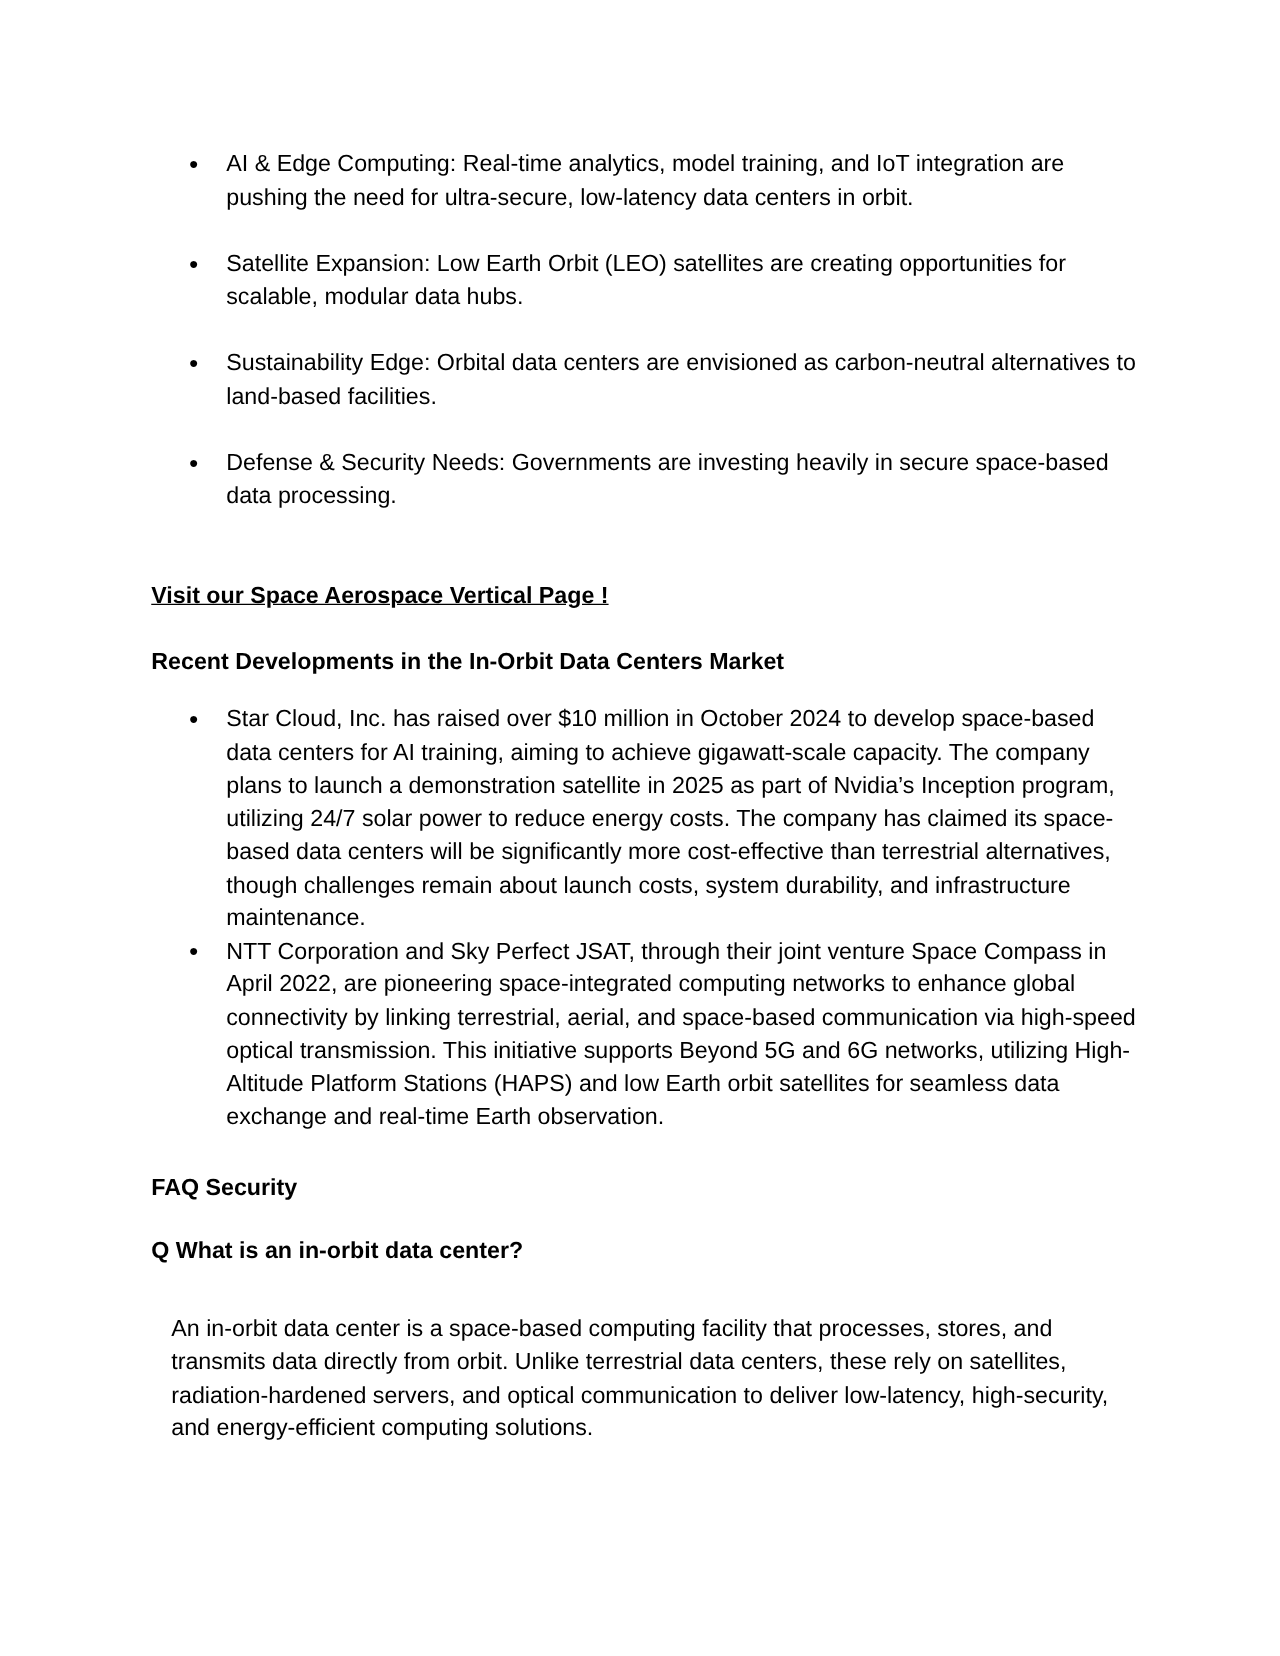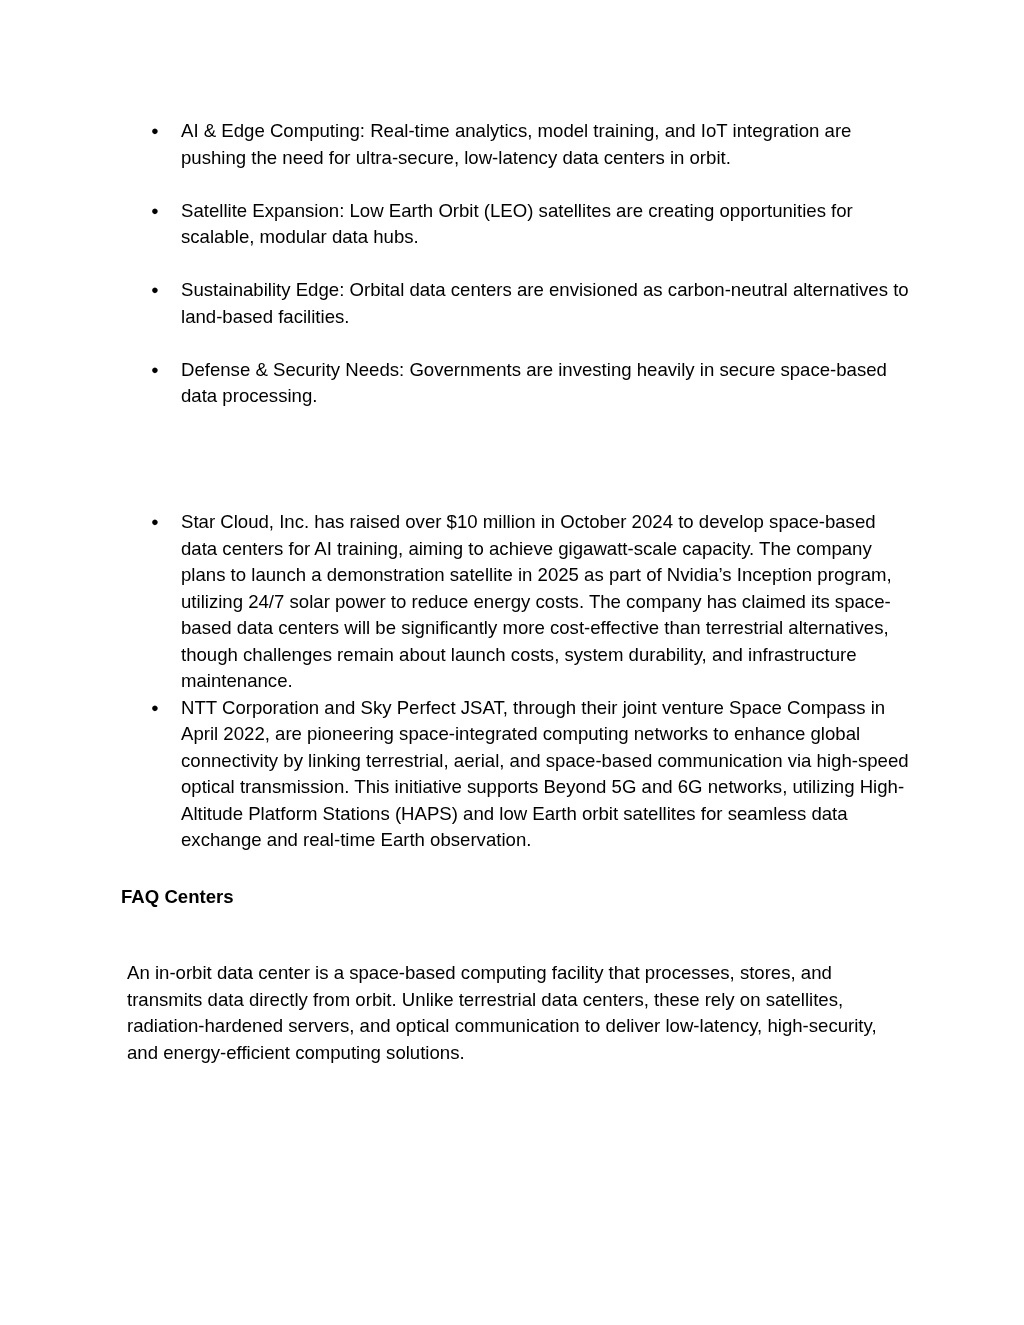--- a/index.html
+++ b/index.html
@@ -45,21 +45,21 @@
       font-weight: bold;
       text-decoration: underline;
       color: #000000;
       cursor: pointer;
       display: inline-block;
     }
     .heading {
       font-weight: bold;
       margin: 0;
     }
-    p { margin: 6px; }
+    p { margin: 16px; }
   </style>
 </head>
 <body>
 
 <div class="page">
 
   <ul class="bullets spaced">
     <li>
       <span class="bullet">●</span>
       <span class="b">AI &amp; Edge Computing:</span><span> Real-time analytics, model training, and IoT integration are pushing the need for ultra-secure, low-latency data centers in orbit.</span>
@@ -73,41 +73,44 @@
       <span class="b">Sustainability Edge:</span><span> Orbital data centers are envisioned as carbon-neutral alternatives to land-based facilities.</span>
     </li>
     <li style="margin-bottom:0;">
       <span class="bullet">●</span>
       <span class="b">Defense &amp; Security Needs:</span><span> Governments are investing heavily in secure space-based data processing.</span>
     </li>
   </ul>
 
   <div style="height:53px;"></div>
 
+  <a class="link">Visit our Space Aerospace Vertical Page !</a>
 
   <div style="height:26.5px;"></div>
 
+  <h2 class="heading" style="font-size:18.6px;">Recent Developments in the In-Orbit Data Centers Market</h2>
 
   <div style="height:20px;"></div>
 
   <ul class="bullets tight">
     <li>
       <span class="bullet">●</span>
       <span class="b">Star Cloud, Inc.</span><span> has raised over $10 million in October 2024 to develop space-based data centers for AI training, aiming to achieve gigawatt-scale capacity. The company plans to launch a demonstration satellite in 2025 as part of Nvidia’s Inception program, utilizing 24/7 solar power to reduce energy costs. The company has claimed its space-based data centers will be significantly more cost-effective than terrestrial alternatives, though challenges remain about launch costs, system durability, and infrastructure maintenance.</span><span class="b"></span>
     </li>
     <li>
       <span class="bullet">●</span>
       <span class="b">NTT Corporation and Sky Perfect JSAT</span><span>, through their joint venture Space Compass in April 2022, are pioneering space-integrated computing networks to enhance global connectivity by linking terrestrial, aerial, and space-based communication via high-speed optical transmission. This initiative supports Beyond 5G and 6G networks, utilizing High-Altitude Platform Stations (HAPS) and low Earth orbit satellites for seamless data exchange and real-time Earth observation</span><span class="b">.</span>
     </li>
   </ul>
 
   <div style="height:30px;"></div>
 
-  <h2 class="heading" style="font-size:18.6px;">FAQ Centers</h2>
+  <h2 class="heading" style="font-size:18.6px;">FAQ Security</h2>
 
   <div style="height:24px;"></div>
 
+  <h3 class="heading" style="font-size:18.6px;">Q What is an in-orbit data center?</h3>
 
   <div style="height:20px;"></div>
 
   <p>An in-orbit data center is a space-based computing facility that processes, stores, and transmits data directly from orbit. Unlike terrestrial data centers, these rely on satellites, radiation-hardened servers, and optical communication to deliver low-latency, high-security, and energy-efficient computing solutions.</p>
 
 </div>
 
 </body></html>

